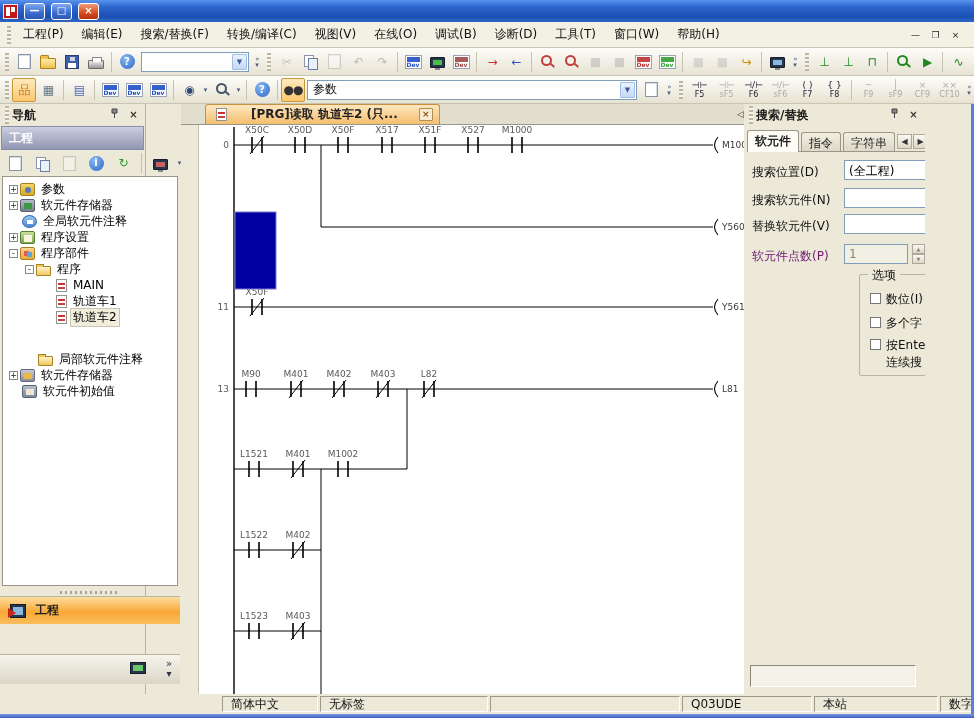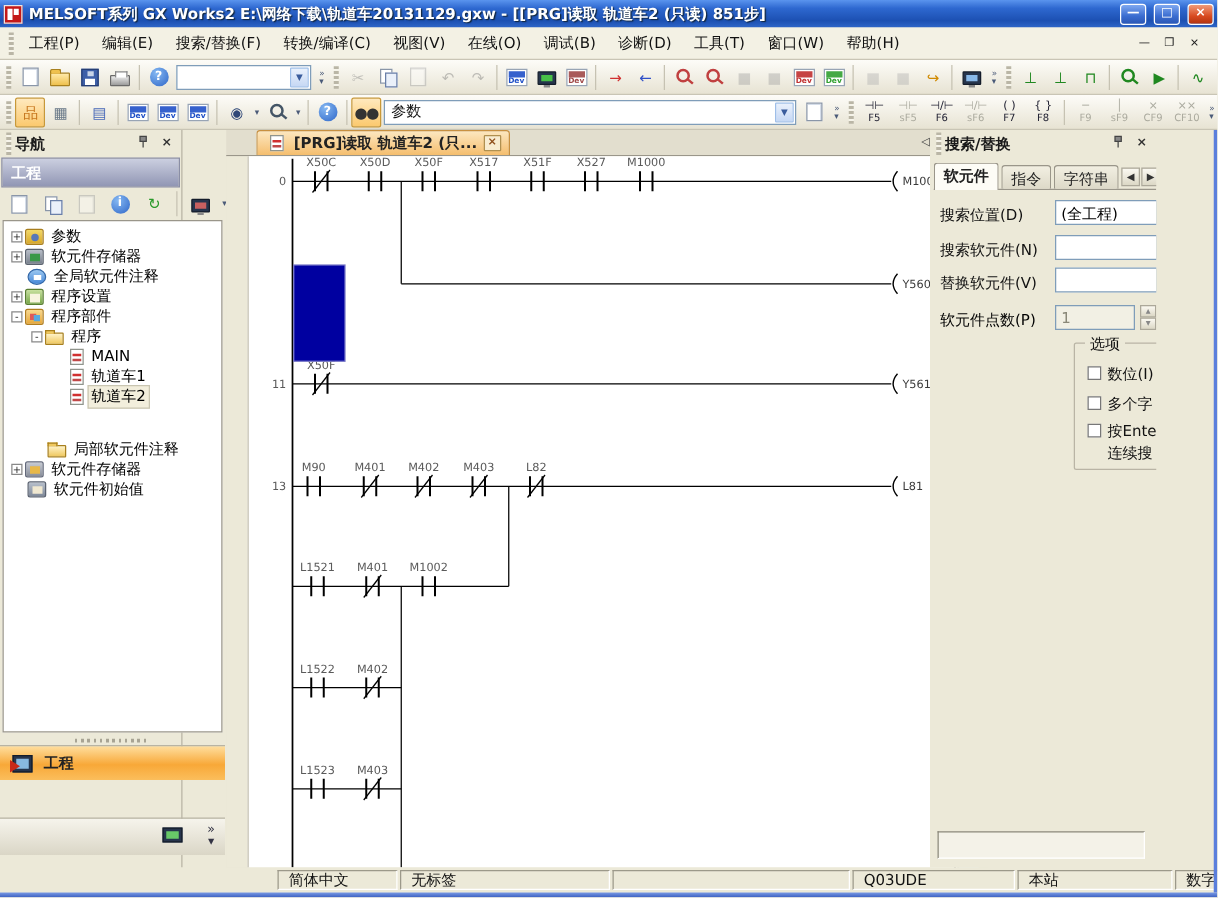--- a/index.html
+++ b/index.html
@@ -115,21 +115,21 @@
 .nb-lib{width:16px;height:13px;position:relative;background:linear-gradient(#FFF8E0,#E8D8A8);border:1px solid #A89048;transform:skewX(-8deg)}
 .nb-lib::before{content:"";position:absolute;left:7px;top:0;bottom:0;width:1px;background:#A89048}
 .nav-strip{position:absolute;top:550px;left:0;width:180px;height:30px;border-top:1px solid #B8B4A4;background:linear-gradient(#F6F4EC,#DAD6C6)}
 .strip-mon{position:absolute;right:34px;top:7px;width:16px;height:12px;background:#26344C;border:1px solid #141C2A}
 .strip-mon::before{content:"";position:absolute;inset:2px;background:#68C868}
 .strip-chev{position:absolute;right:8px;top:4px;font-size:10px;color:#334;line-height:10px;text-align:center}
 
 
 .mdi{position:absolute;top:0;left:181px;width:609px;height:590px;background:#E6E2D2}
 .tabbar{position:absolute;top:0;left:0;width:609px;height:21px;background:#E2DECE;border-bottom:1px solid #9A968A;display:flex;align-items:flex-end;padding-left:24px}
-.tab{height:20px;display:flex;align-items:center;gap:5px;padding:0 6px;background:linear-gradient(#FCE7C0,#F5BE6E);border:1px solid #C89040;border-bottom:none;border-radius:3px 3px 0 0;font-weight:bold;color:#222}
+.tab{height:20px;display:flex;align-items:center;gap:21px;padding:0 6px;background:linear-gradient(#FCE7C0,#F5BE6E);border:1px solid #C89040;border-bottom:none;border-radius:3px 3px 0 0;font-weight:bold;color:#222}
 .tab-close{width:14px;height:13px;border:1px solid #B09050;background:#F8ECD0;font-size:9px;line-height:11px;text-align:center;color:#90501C;border-radius:1px}
 .tab-nav{position:absolute;right:6px;top:3px;display:flex;gap:3px;align-items:center}
 .tn-btn{width:15px;height:15px;font-size:9px;line-height:14px;text-align:center;color:#444}
 .editor{position:absolute;top:21px;left:0;width:609px;height:569px;background:#ECE9D8}
 #ladder{position:absolute;left:17px;top:0;background:#fff;border-left:1px solid #C4C0B0}
 .vscroll{position:absolute;left:585px;top:0;width:17px;height:569px;background:#E9EDF6;border-left:1px solid #D0CCC0}
 .sb-btn{position:absolute;left:1px;width:15px;height:16px;background:linear-gradient(#F8FAFE,#BFD3F0);border:1px solid #8CA8DC;border-radius:2px;color:#3A5C9C;font-size:7px;line-height:15px;text-align:center}
 .sb-up{top:0}.sb-down{bottom:1px}
 .sb-thumb{position:absolute;left:1px;top:17px;width:15px;height:24px;background:linear-gradient(90deg,#D3E0FA,#A9C3EE);border:1px solid #88A8E0;border-radius:2px}
 .sb-thumb::before{content:"";position:absolute;left:3px;right:3px;top:8px;height:7px;background:repeating-linear-gradient(180deg,#7E9CD8 0 1px,transparent 1px 3px)}
@@ -164,21 +164,20 @@
 .win-right{position:absolute;top:104px;left:971px;width:3px;height:610px;background:#5A7EDC}
 svg text{font-family:"DejaVu Sans",sans-serif}
 </style>
 </head>
 <body>
 
 <div class="app">
 
   <div class="titlebar">
     <span class="app-icon"></span>
-    <span class="title-text">MELSOFT系列 GX Works2 E:\网络下载\轨道车20131129.gxw - [[PRG]读取 轨道车2 (只读) 851步]</span>
     <span class="cap-btn">—</span>
     <span class="cap-btn">□</span>
     <span class="cap-btn cap-close">×</span>
   </div>
 
   <div class="menubar">
     <span class="grip"></span>
     <span id="menu-items" style="display:flex">
         <span class="m-item">工程(P)</span>
         <span class="m-item">编辑(E)</span>
@@ -729,21 +728,21 @@
 
       <span class="sp-row" style="top:58px">搜索位置(D)</span>
       <span class="sp-field" style="top:56px">(全工程)</span>
 
       <span class="sp-row" style="top:86px">搜索软元件(N)</span>
       <span class="sp-field" style="top:84px"></span>
 
       <span class="sp-row" style="top:112px">替换软元件(V)</span>
       <span class="sp-field" style="top:110px"></span>
 
-      <span class="sp-row" style="top:142px;color:#000000">软元件点数(P)</span>
+      <span class="sp-row" style="top:142px;color:#701a75">软元件点数(P)</span>
       <span class="sp-field disabled" style="top:140px;width:64px">1</span>
       <span class="spin" style="top:140px">
           <i>▲</i>
           <i>▼</i>
         </span>
 
 
       <div class="fs" style="left:115px;top:170px;width:110px;height:102px">
         <span class="legend">选项</span>
         <span class="opt-row" style="top:16px">

